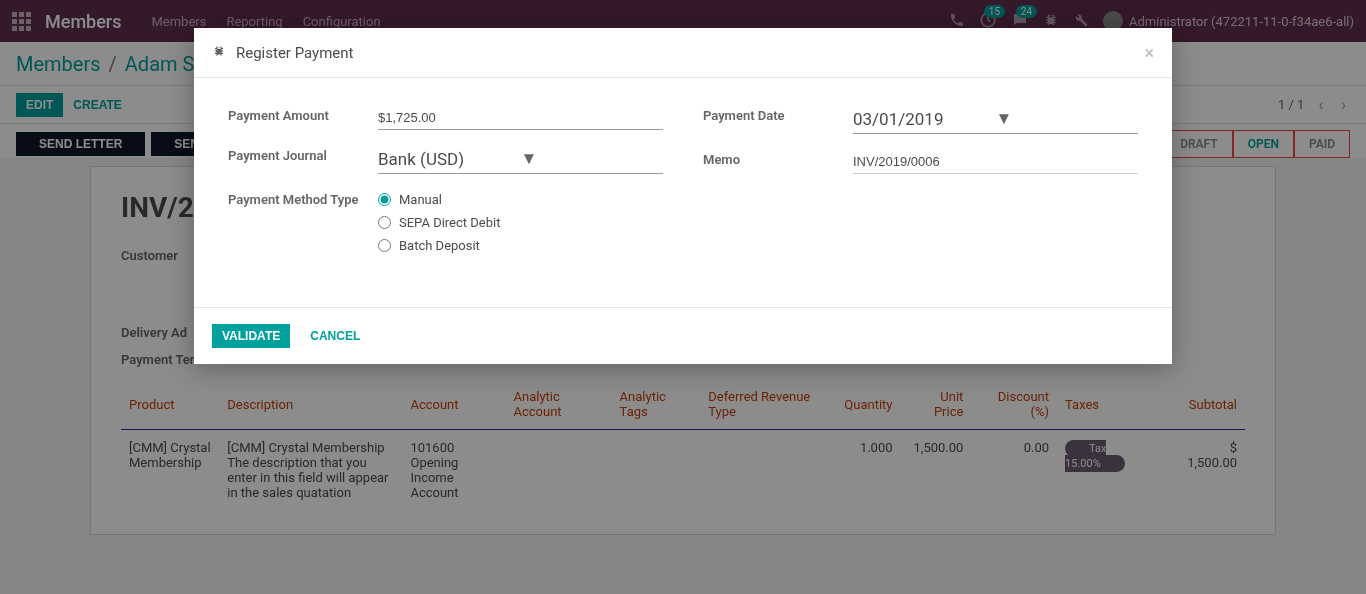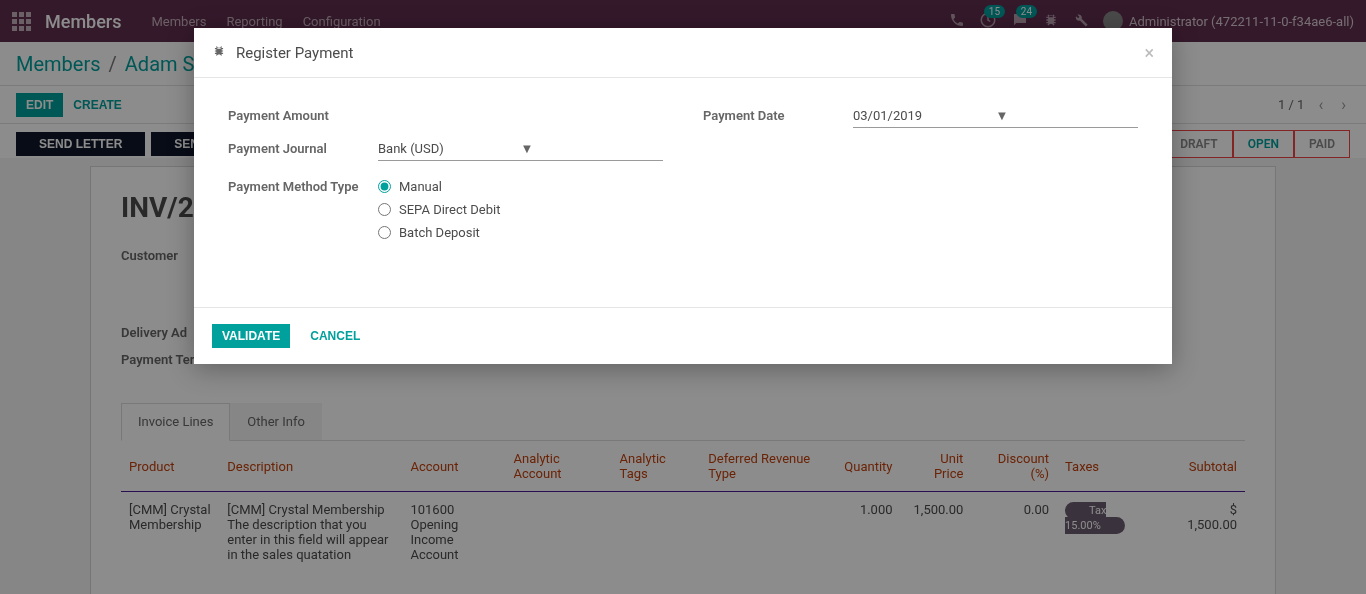--- a/index.html
+++ b/index.html
@@ -61,21 +61,21 @@
 .modal-header { display:flex; align-items:center; padding:14px 18px; border-bottom:1px solid #e5e5e5; }
 .modal-header .bug { color:#666; margin-right:10px; }
 .modal-title { font-size:15px; color:#4c4c4c; }
 .modal-close { margin-left:auto; color:#bbb; font-size:18px; cursor:pointer; }
 .modal-body { padding: 30px 34px 16px 34px; flex:1; display:flex; gap:40px; }
 .modal-col { flex:1; }
 .modal-row { display:flex; align-items:flex-start; margin-bottom:18px; }
 .modal-label { width:150px; font-weight:600; color:#666; font-size:13px; }
 .modal-input { flex:1; border:none; border-bottom:1px solid #9a9a9a; padding:2px 0 4px 0; font-size:13px; color:#4c4c4c; background:transparent; outline:none; }
 .modal-select-wrap { flex:1; border-bottom:1px solid #9a9a9a; display:flex; align-items:center; padding-bottom:4px; }
-.modal-select-wrap span { flex:1; font-size:13px; }
+.modal-select-wrap span { flex:1; font-size:17px; }
 .caret { color:#666; font-size:10px; }
 .radio-group { display:flex; flex-direction:column; gap:8px; }
 .radio-item { display:flex; align-items:center; gap:8px; font-size:13px; color:#4c4c4c; }
 .radio-item input { accent-color:#00a09d; }
 .modal-footer { padding:16px 18px 16px 18px; border-top:1px solid #e5e5e5; display:flex; gap:10px; align-items:center; }
 </style>
 </head>
 <body>
 
 <div class="navbar">
@@ -161,24 +161,20 @@
   <div class="form-grid">
     <div class="form-col">
       <div class="form-field"><span class="form-label">Customer</span></div>
       <div style="height:50px"></div>
       <div class="form-field"><span class="form-label">Delivery Ad</span></div>
       <div class="form-field"><span class="form-label">Payment Terms</span></div>
     </div>
     <div class="form-col"></div>
   </div>
 
-  <div class="tabs">
-    <div class="tab active">Invoice Lines</div>
-    <div class="tab">Other Info</div>
-  </div>
 
   <table class="tbl">
     <thead>
         <tr>
       <th>Product</th>
       <th>Description</th>
       <th>Account</th>
       <th>Analytic Account</th>
       <th>Analytic Tags</th>
       <th>Deferred Revenue Type</th>
@@ -216,20 +212,21 @@
             <path d="M12 5c1.7 0 3 1.3 3 3H9c0-1.7 1.3-3 3-3zm7 6h-2.1c-.1-.7-.3-1.4-.6-2H19V7h-3.4l1.7-1.7-1.4-1.4L13.6 6h-3.2L8.1 3.9 6.7 5.3 8.4 7H5v2h2.7c-.3.6-.5 1.3-.6 2H5v2h2.1c.1.7.3 1.4.6 2H5v2h3.4l-1.7 1.7 1.4 1.4L10.4 18h3.2l2.3 2.1 1.4-1.4L15.6 17H19v-2h-2.7c.3-.6.5-1.3.6-2H19v-2z"></path>
           </svg>
       </span>
       <span class="modal-title">Register Payment</span>
       <span class="modal-close">×</span>
     </div>
     <div class="modal-body">
       <div class="modal-col">
         <div class="modal-row">
           <div class="modal-label">Payment Amount</div>
+          <input class="modal-input" value="$1,725.00" style="">
         </div>
         <div class="modal-row">
           <div class="modal-label">Payment Journal</div>
           <div class="modal-select-wrap">
             <span>Bank (USD)</span>
             <span class="caret">▼</span>
           </div>
         </div>
         <div class="modal-row">
           <div class="modal-label">Payment Method Type</div>
@@ -250,20 +247,24 @@
         </div>
       </div>
       <div class="modal-col">
         <div class="modal-row">
           <div class="modal-label">Payment Date</div>
           <div class="modal-select-wrap">
             <span>03/01/2019</span>
             <span class="caret">▼</span>
           </div>
         </div>
+        <div class="modal-row">
+          <div class="modal-label">Memo</div>
+          <input class="modal-input" style="border-bottom-color: rgb(204, 204, 204);" value="INV/2019/0006">
+        </div>
       </div>
     </div>
     <div class="modal-footer">
       <button class="btn-primary">VALIDATE</button>
       <button class="btn-link">CANCEL</button>
     </div>
   </div>
 </div>
 
 </body></html>

